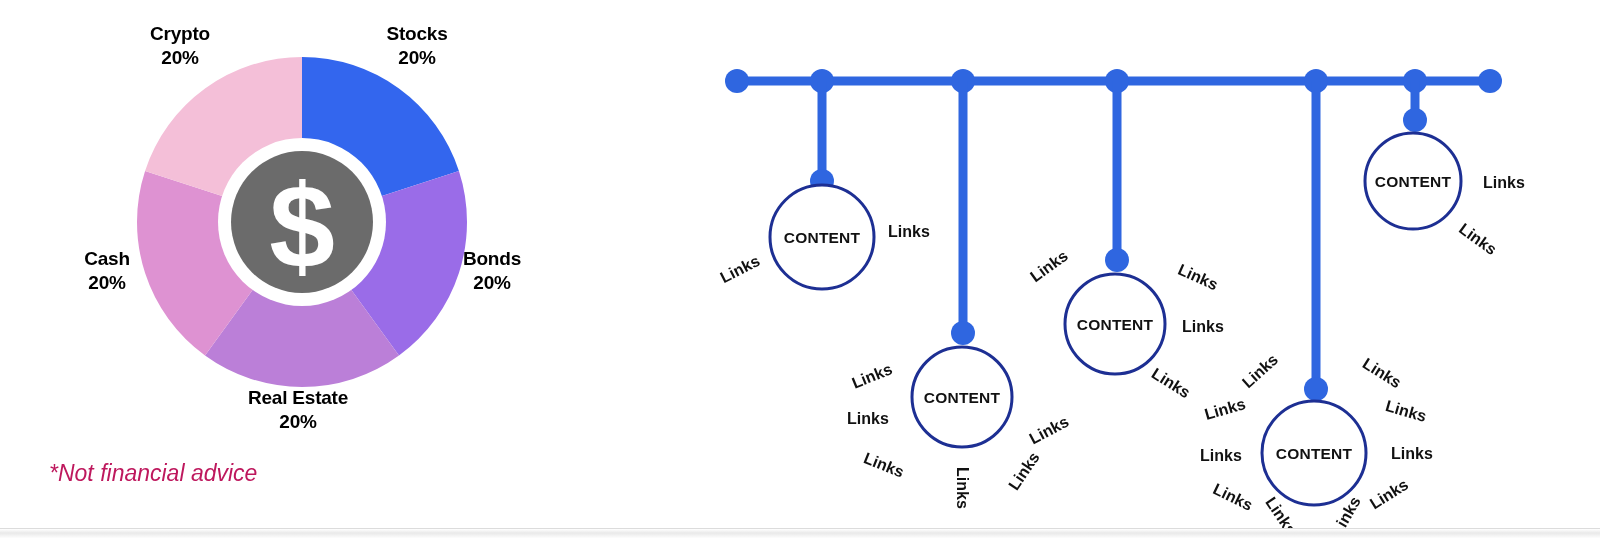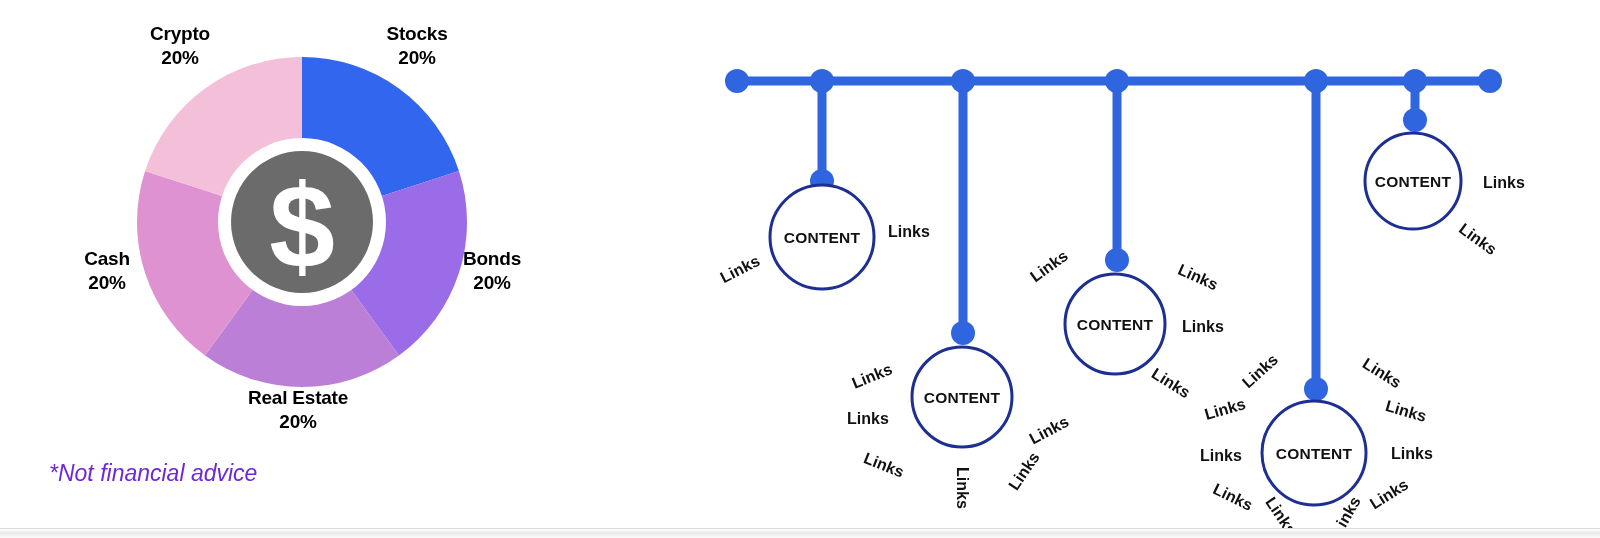--- a/index.html
+++ b/index.html
@@ -31,21 +31,21 @@
     text-anchor: middle;
     letter-spacing: -0.2px;
   }
   .disclaimer {
     position: absolute;
     left: 49px;
     top: 460px;
     font-family: "Liberation Sans", sans-serif;
     font-style: italic;
     font-size: 23px;
-    color: #6d28d9;
+    color: #be185d;
     white-space: nowrap;
   }
   .content-word {
     font-family: "Liberation Sans", sans-serif;
     font-weight: bold;
     font-size: 15.5px;
     fill: #111111;
     text-anchor: middle;
     dominant-baseline: central;
     letter-spacing: 0.2px;

